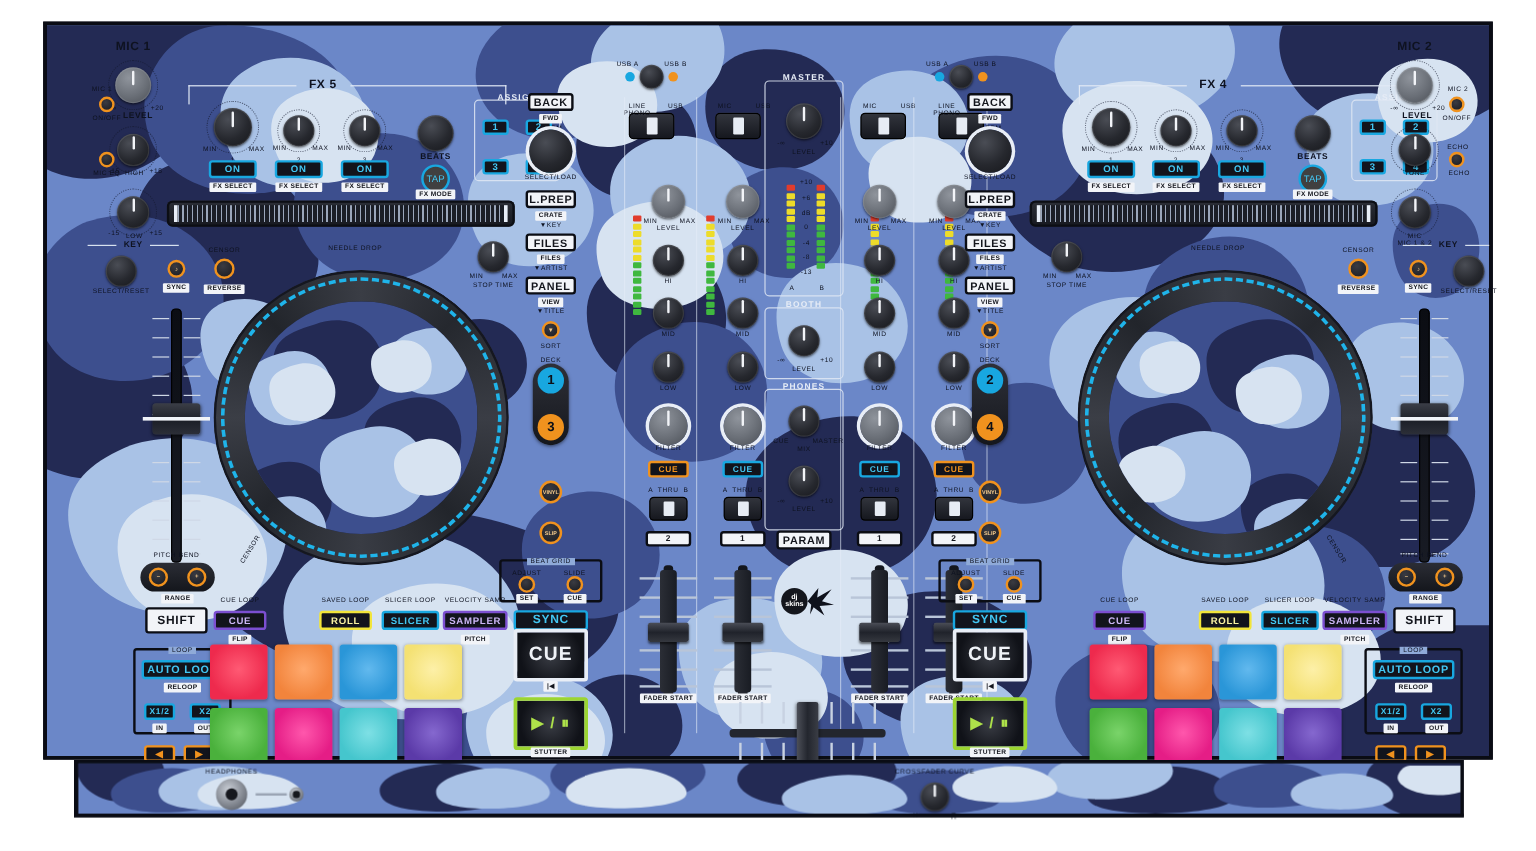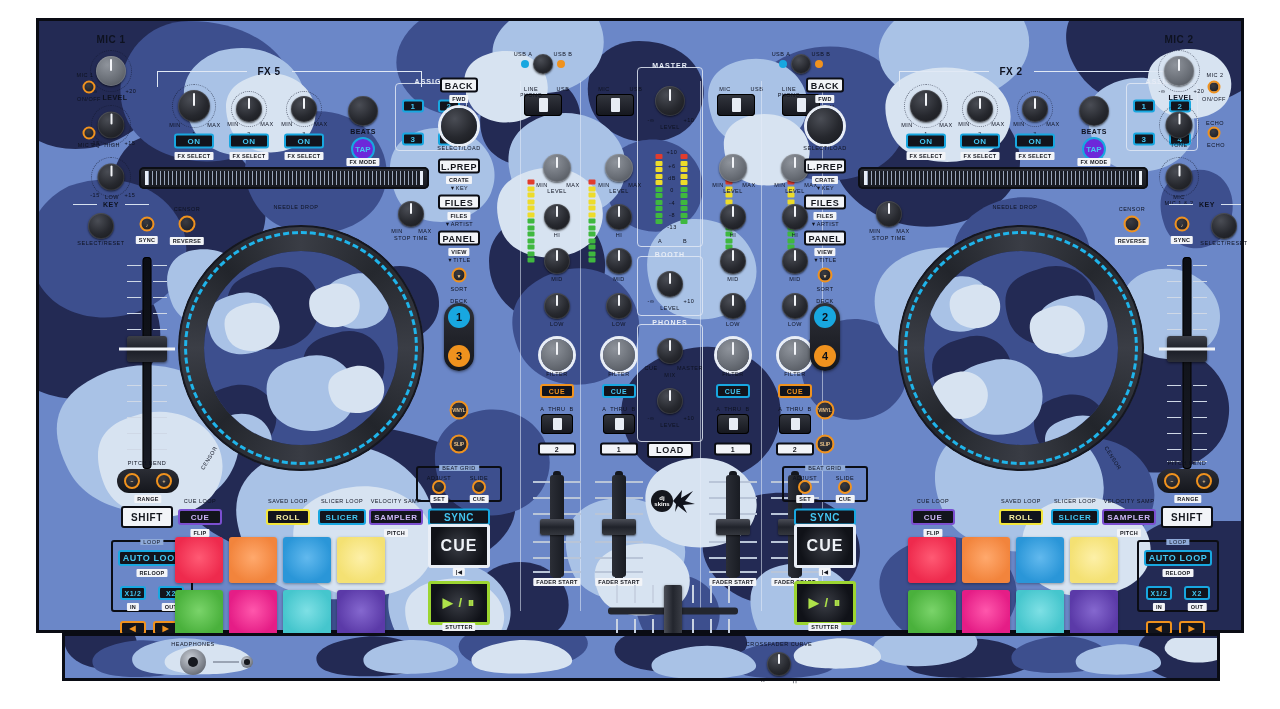--- a/index.html
+++ b/index.html
@@ -131,22 +131,22 @@
   
   .bigbtn{position:absolute;transform:translate(-50%,-50%);border-radius:3px;
           display:flex;align-items:center;justify-content:center;
           background:radial-gradient(circle at 50% 50%,#3a3d45 0%,#101218 75%);
           border:3px solid #e9eef6;box-sizing:border-box;color:#f0f3f8;
           font-size:16px;font-weight:bold;letter-spacing:1px;}
   .bigbtn.play{border-color:#9cd531;color:#aee24a;}
 
   
   .tap{position:absolute;transform:translate(-50%,-50%);border-radius:50%;
-       border:2px solid #18a7e0;box-sizing:border-box;background:#6d28d9;color:#43c6f2;
-       display:flex;align-items:center;justify-content:center;font-size:8px;font-weight:bold;}
+       border:2px solid #18a7e0;box-sizing:border-box;background:#404040;color:#43c6f2;
+       display:flex;align-items:center;justify-content:center;font-size:8px;font-weight:normal;}
 
   
   .jack{position:absolute;transform:translate(-50%,-50%);border-radius:50%;
         background:radial-gradient(circle at 40% 35%,#c9ced6,#7d828b 60%,#4a4e56 100%);
         display:flex;align-items:center;justify-content:center;}
   .jack::after{content:"";width:42%;height:42%;border-radius:50%;background:#16181e;}
 
   
   .tsw{position:absolute;transform:translate(-50%,-50%);border-radius:4px;
        background:linear-gradient(#33363e,#14161d);box-shadow:inset 0 0 0 1px #000;
@@ -845,21 +845,21 @@
       </div>
     <div class="lbl tiny" style="left:612px;top:347px;">CUE</div>
     <div class="lbl tiny" style="left:651px;top:347px;">MASTER</div>
     <div class="lbl tiny" style="left:631px;top:354px;">MIX</div>
     <div class="knob" style="left:631px;top:380px;width:26px;height:26px;">
         <div class="ind"></div>
       </div>
     <div class="lbl tiny" style="left:612px;top:397px;">-∞</div>
     <div class="lbl tiny" style="left:650px;top:397px;">+10</div>
     <div class="lbl tiny" style="left:631px;top:404px;">LEVEL</div>
-    <div class="btn white" style="left:631px;top:429px;width:46px;height:16px;font-size:9px;">LOAD</div>
+    <div class="btn white" style="left:631px;top:429px;width:46px;height:16px;font-size:9px;">PARAM</div>
 
     <div class="logo" style="left:634px;top:480px;">
       <div style="position:relative;width:44px;height:26px;">
         <div class="ball" style="position:absolute;left:0;top:2px;">dj<br>skins</div>
         <svg style="position:absolute;left:18px;top:0;" width="28" height="26" viewBox="0 0 28 26">
           <path d="M4,13 L13,2 L12,10 L24,3 L16,13 L26,16 L14,17 L18,25 L9,18 L6,24 L7,16 Z" fill="#0f121c"></path>
         </svg>
       </div>
     </div>
 
@@ -917,21 +917,21 @@
     <div class="cap" style="left:766px;top:478px;">SET</div>
     <div class="cap" style="left:806px;top:478px;">CUE</div>
 
     <div class="btn cy" style="left:786px;top:496px;width:62px;height:17px;font-size:10px;">SYNC</div>
     <div class="cap" style="left:786px;top:512px;">OFF</div>
     <div class="bigbtn" style="left:786px;top:525px;width:62px;height:44px;">CUE</div>
     <div class="cap" style="left:786px;top:551px;">|◀</div>
     <div class="bigbtn play" style="left:786px;top:582px;width:62px;height:44px;font-size:13px;">▶ / ⏸</div>
     <div class="cap" style="left:786px;top:606px;">STUTTER</div>
 
-    <div class="lbl big" style="left:972px;top:50px;">FX 2</div>
+    <div class="lbl big" style="left:972px;top:50px;">FX 4</div>
     <div style="position:absolute;left:860px;top:50px;width:90px;height:1px;background:#e1e9f5;"></div>
     <div style="position:absolute;left:995px;top:50px;width:130px;height:1px;background:#e1e9f5;"></div>
     <div style="position:absolute;left:860px;top:50px;width:1px;height:16px;background:#e1e9f5;"></div>
     <div style="position:absolute;left:1124px;top:50px;width:1px;height:16px;background:#e1e9f5;"></div>
 
     <div class="scale" style="left:887px;top:85px;width:44px;height:44px;"></div>
     <div class="knob" style="left:887px;top:85px;width:32px;height:32px;">
         <div class="ind"></div>
       </div>
     <div class="lbl tiny" style="left:868px;top:104px;">MIN</div>

